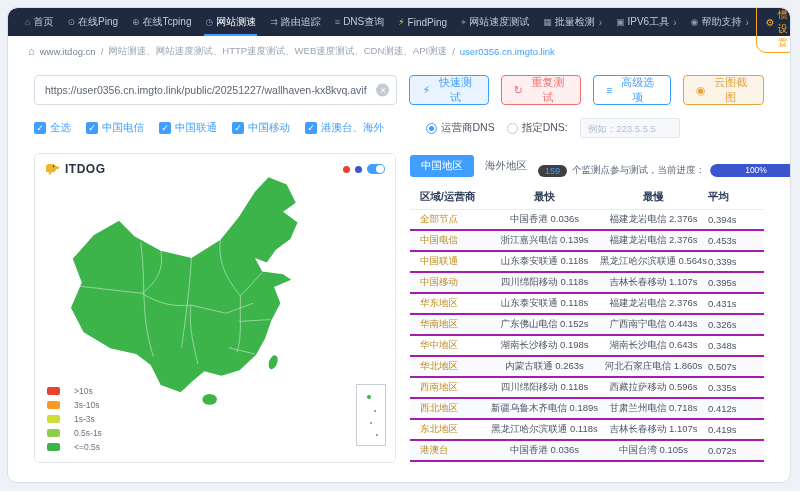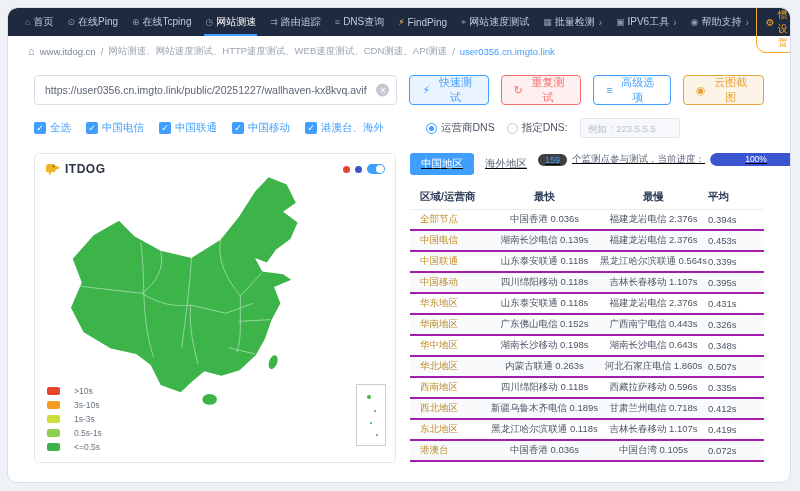--- a/index.html
+++ b/index.html
@@ -64,21 +64,21 @@
   .china-map .land{fill:var(--map-green);}
   .china-map .border{stroke:#fff;stroke-width:.9;opacity:.55;fill:none;}
   .legend{position:absolute;left:12px;bottom:10px;display:flex;flex-direction:column;gap:4px;z-index:2;}
   .lg-item{display:flex;align-items:center;gap:14px;font-size:8.5px;color:#6a7380;}
   .lg-swatch{width:13px;height:8px;border-radius:2px;display:inline-block;}
   .sea-inset{position:absolute;right:9px;bottom:16px;width:30px;height:62px;border:1px solid #c7cdd6;background:rgba(255,255,255,.75);}
   .sea-inset::after{content:"";position:absolute;left:10px;top:10px;width:4px;height:4px;border-radius:50%;background:var(--map-green);
     box-shadow:6px 14px 0 -1px var(--map-green),2px 26px 0 -1px var(--map-green),8px 38px 0 -1px var(--map-green);}
   
   .result-panel{flex:1;min-width:0;}
-  .result-head{display:flex;align-items:flex-start;height:24px;text-decoration:underline;}
+  .result-head{display:flex;align-items:flex-end;height:24px;}
   .tab{font-size:10.5px;padding:4px 11px;border-radius:3px;cursor:pointer;color:#5d6878;white-space:nowrap;}
   .tab.active{background:var(--accent);color:#fff;}
   .prog-group{margin-left:auto;display:flex;align-items:center;gap:5px;}
   .badge{background:#404040;color:var(--accent);font-size:9px;padding:1px 7px;border-radius:9px;}
   .prog-text{font-size:9.5px;color:#59institutional;color:#596376;white-space:nowrap;}
   .prog-bar{width:92px;height:13px;border-radius:7px;background:#e8ecf3;overflow:hidden;}
   .prog-fill{height:100%;background:var(--progress);color:#fff;font-size:8.5px;text-align:center;line-height:13px;border-radius:7px;}
   .t-head,.t-row{display:grid;grid-template-columns:80px 1.3fr 1.3fr 56px;align-items:center;}
   .t-head{height:25px;font-size:10.5px;font-weight:bold;color:#2c3c57;border-bottom:1px solid #e8ecf2;margin-top:8px;}
   .t-row{height:21px;font-size:9.5px;border-bottom:2px solid #a21caf;}
@@ -302,21 +302,21 @@
       </div>
       <div class="t-body">
           <div class="t-row">
             <div class="cell-region">全部节点</div>
             <div class="cell-mid">中国香港 0.036s</div>
             <div class="cell-mid">福建龙岩电信 2.376s</div>
             <div class="cell-avg">0.394s</div>
           </div>
           <div class="t-row">
             <div class="cell-region">中国电信</div>
-            <div class="cell-mid">湖南长沙电信 0.139s</div>
+            <div class="cell-mid">浙江嘉兴电信 0.139s</div>
             <div class="cell-mid">福建龙岩电信 2.376s</div>
             <div class="cell-avg">0.453s</div>
           </div>
           <div class="t-row">
             <div class="cell-region">中国联通</div>
             <div class="cell-mid">山东泰安联通 0.118s</div>
             <div class="cell-mid">黑龙江哈尔滨联通 0.564s</div>
             <div class="cell-avg">0.339s</div>
           </div>
           <div class="t-row">

